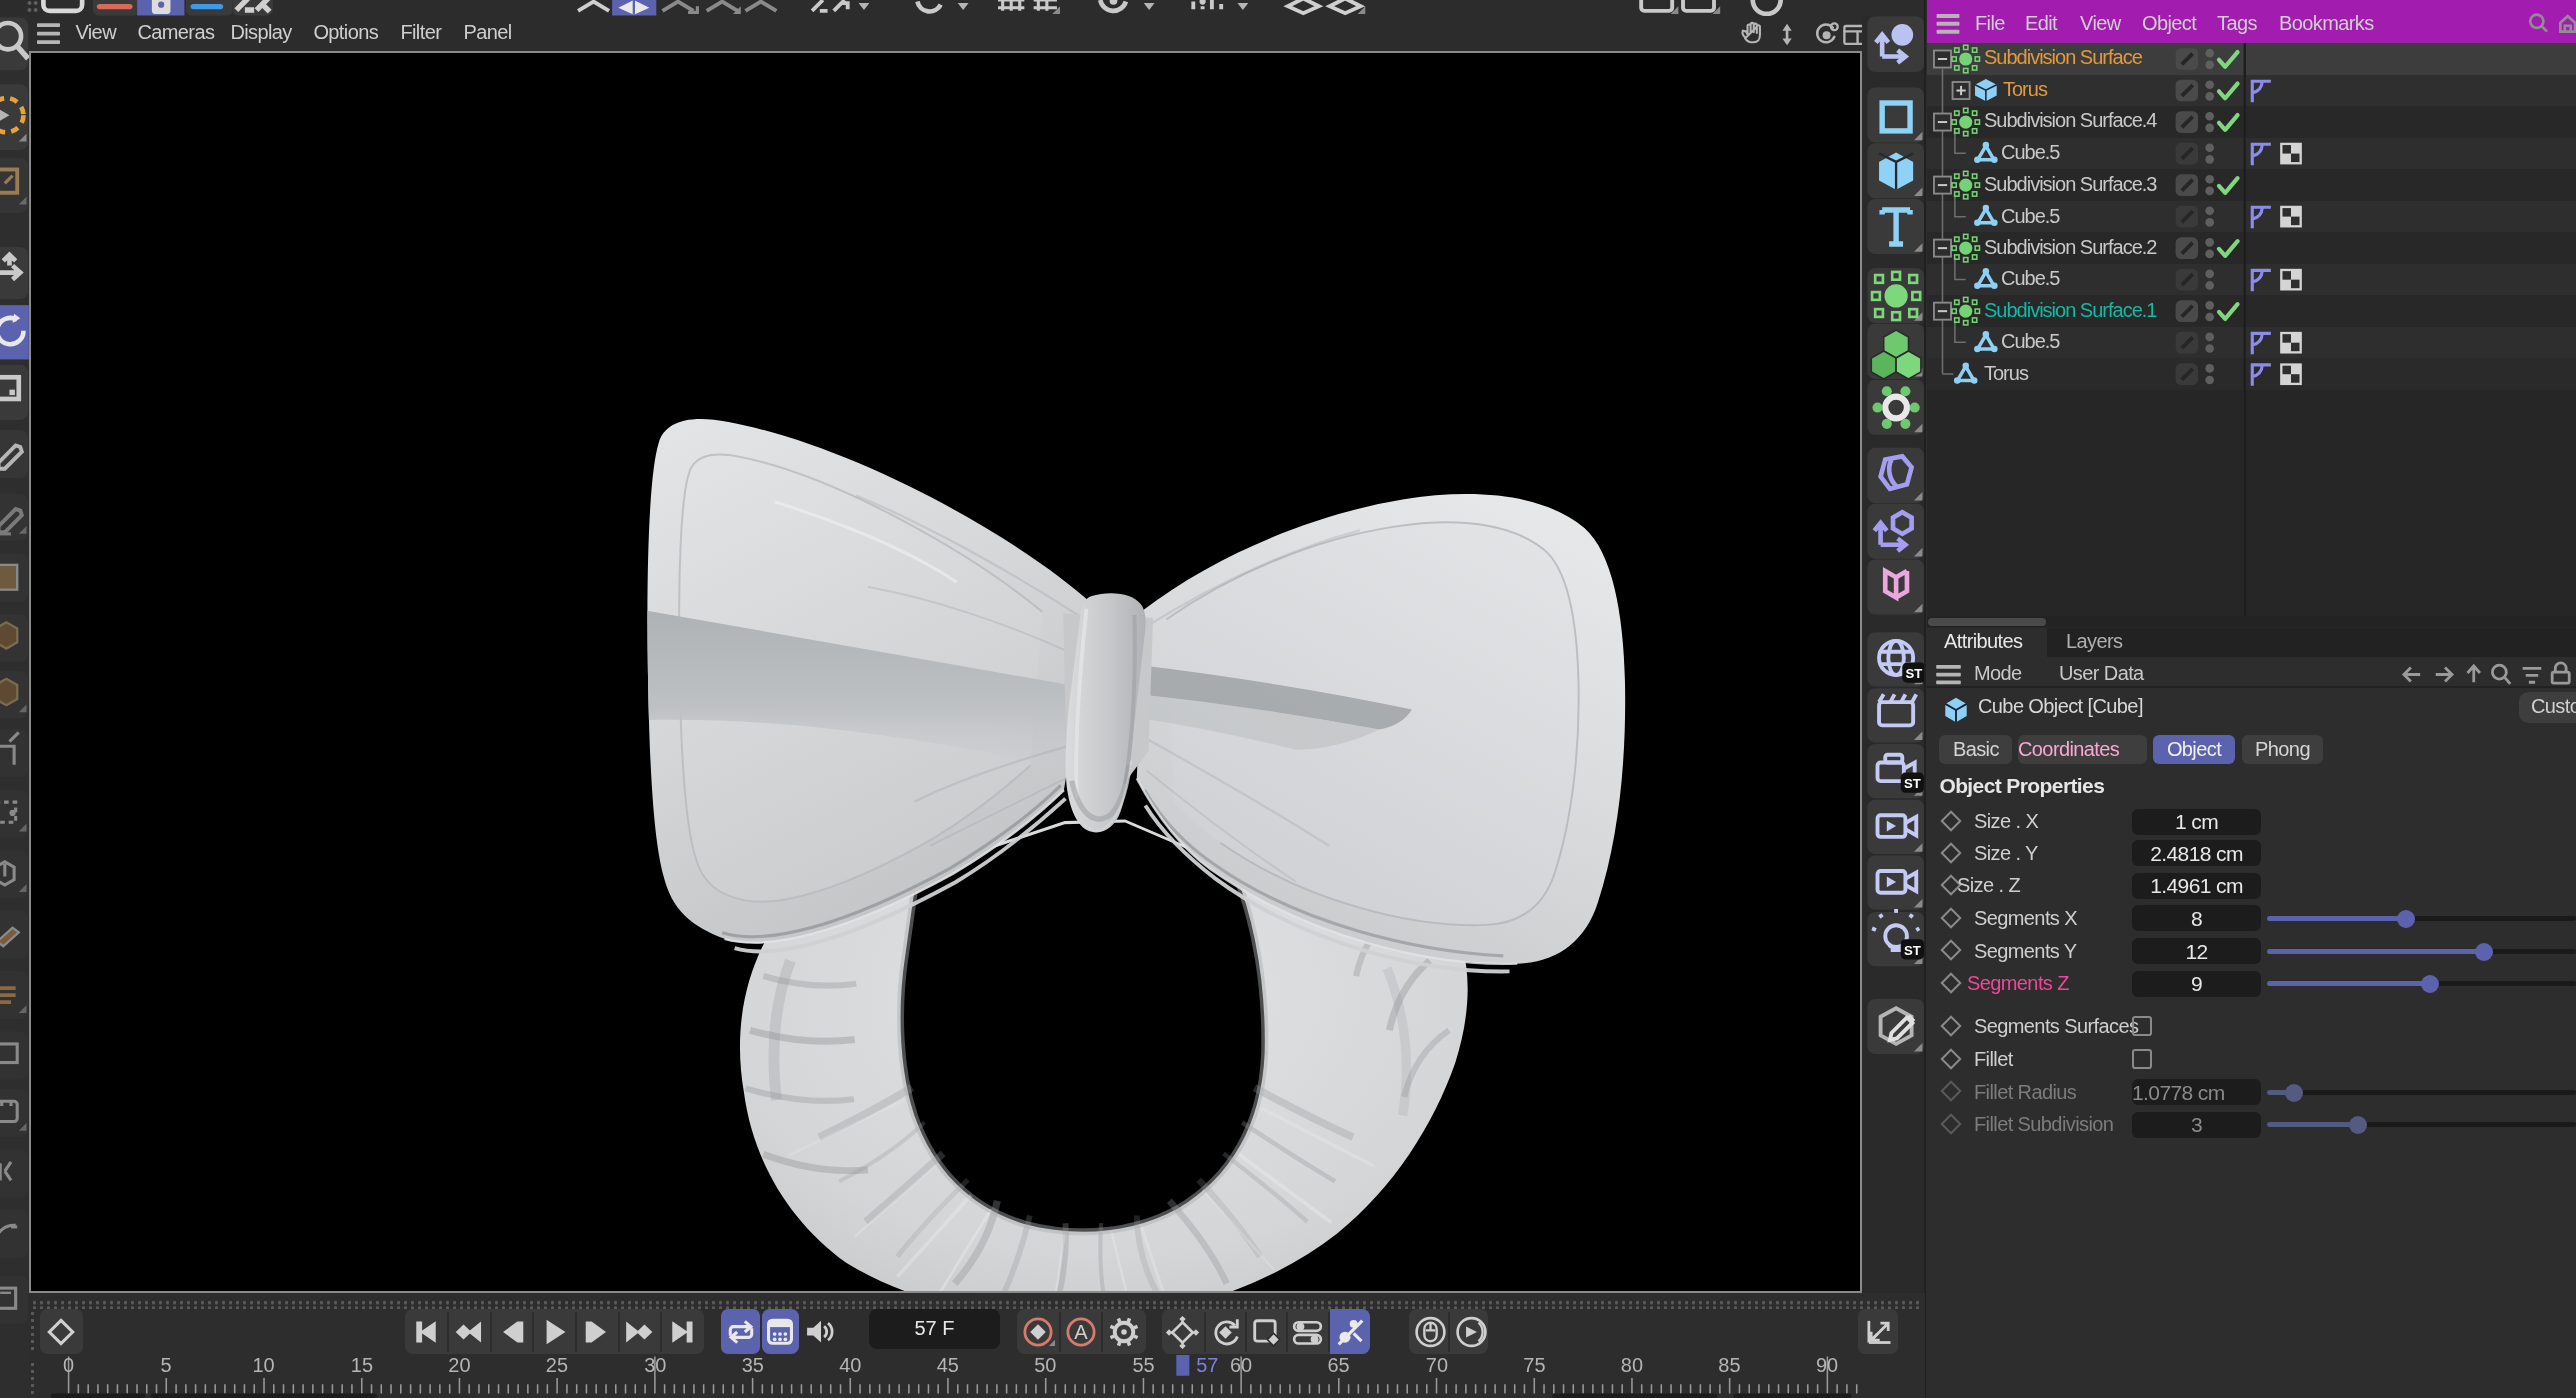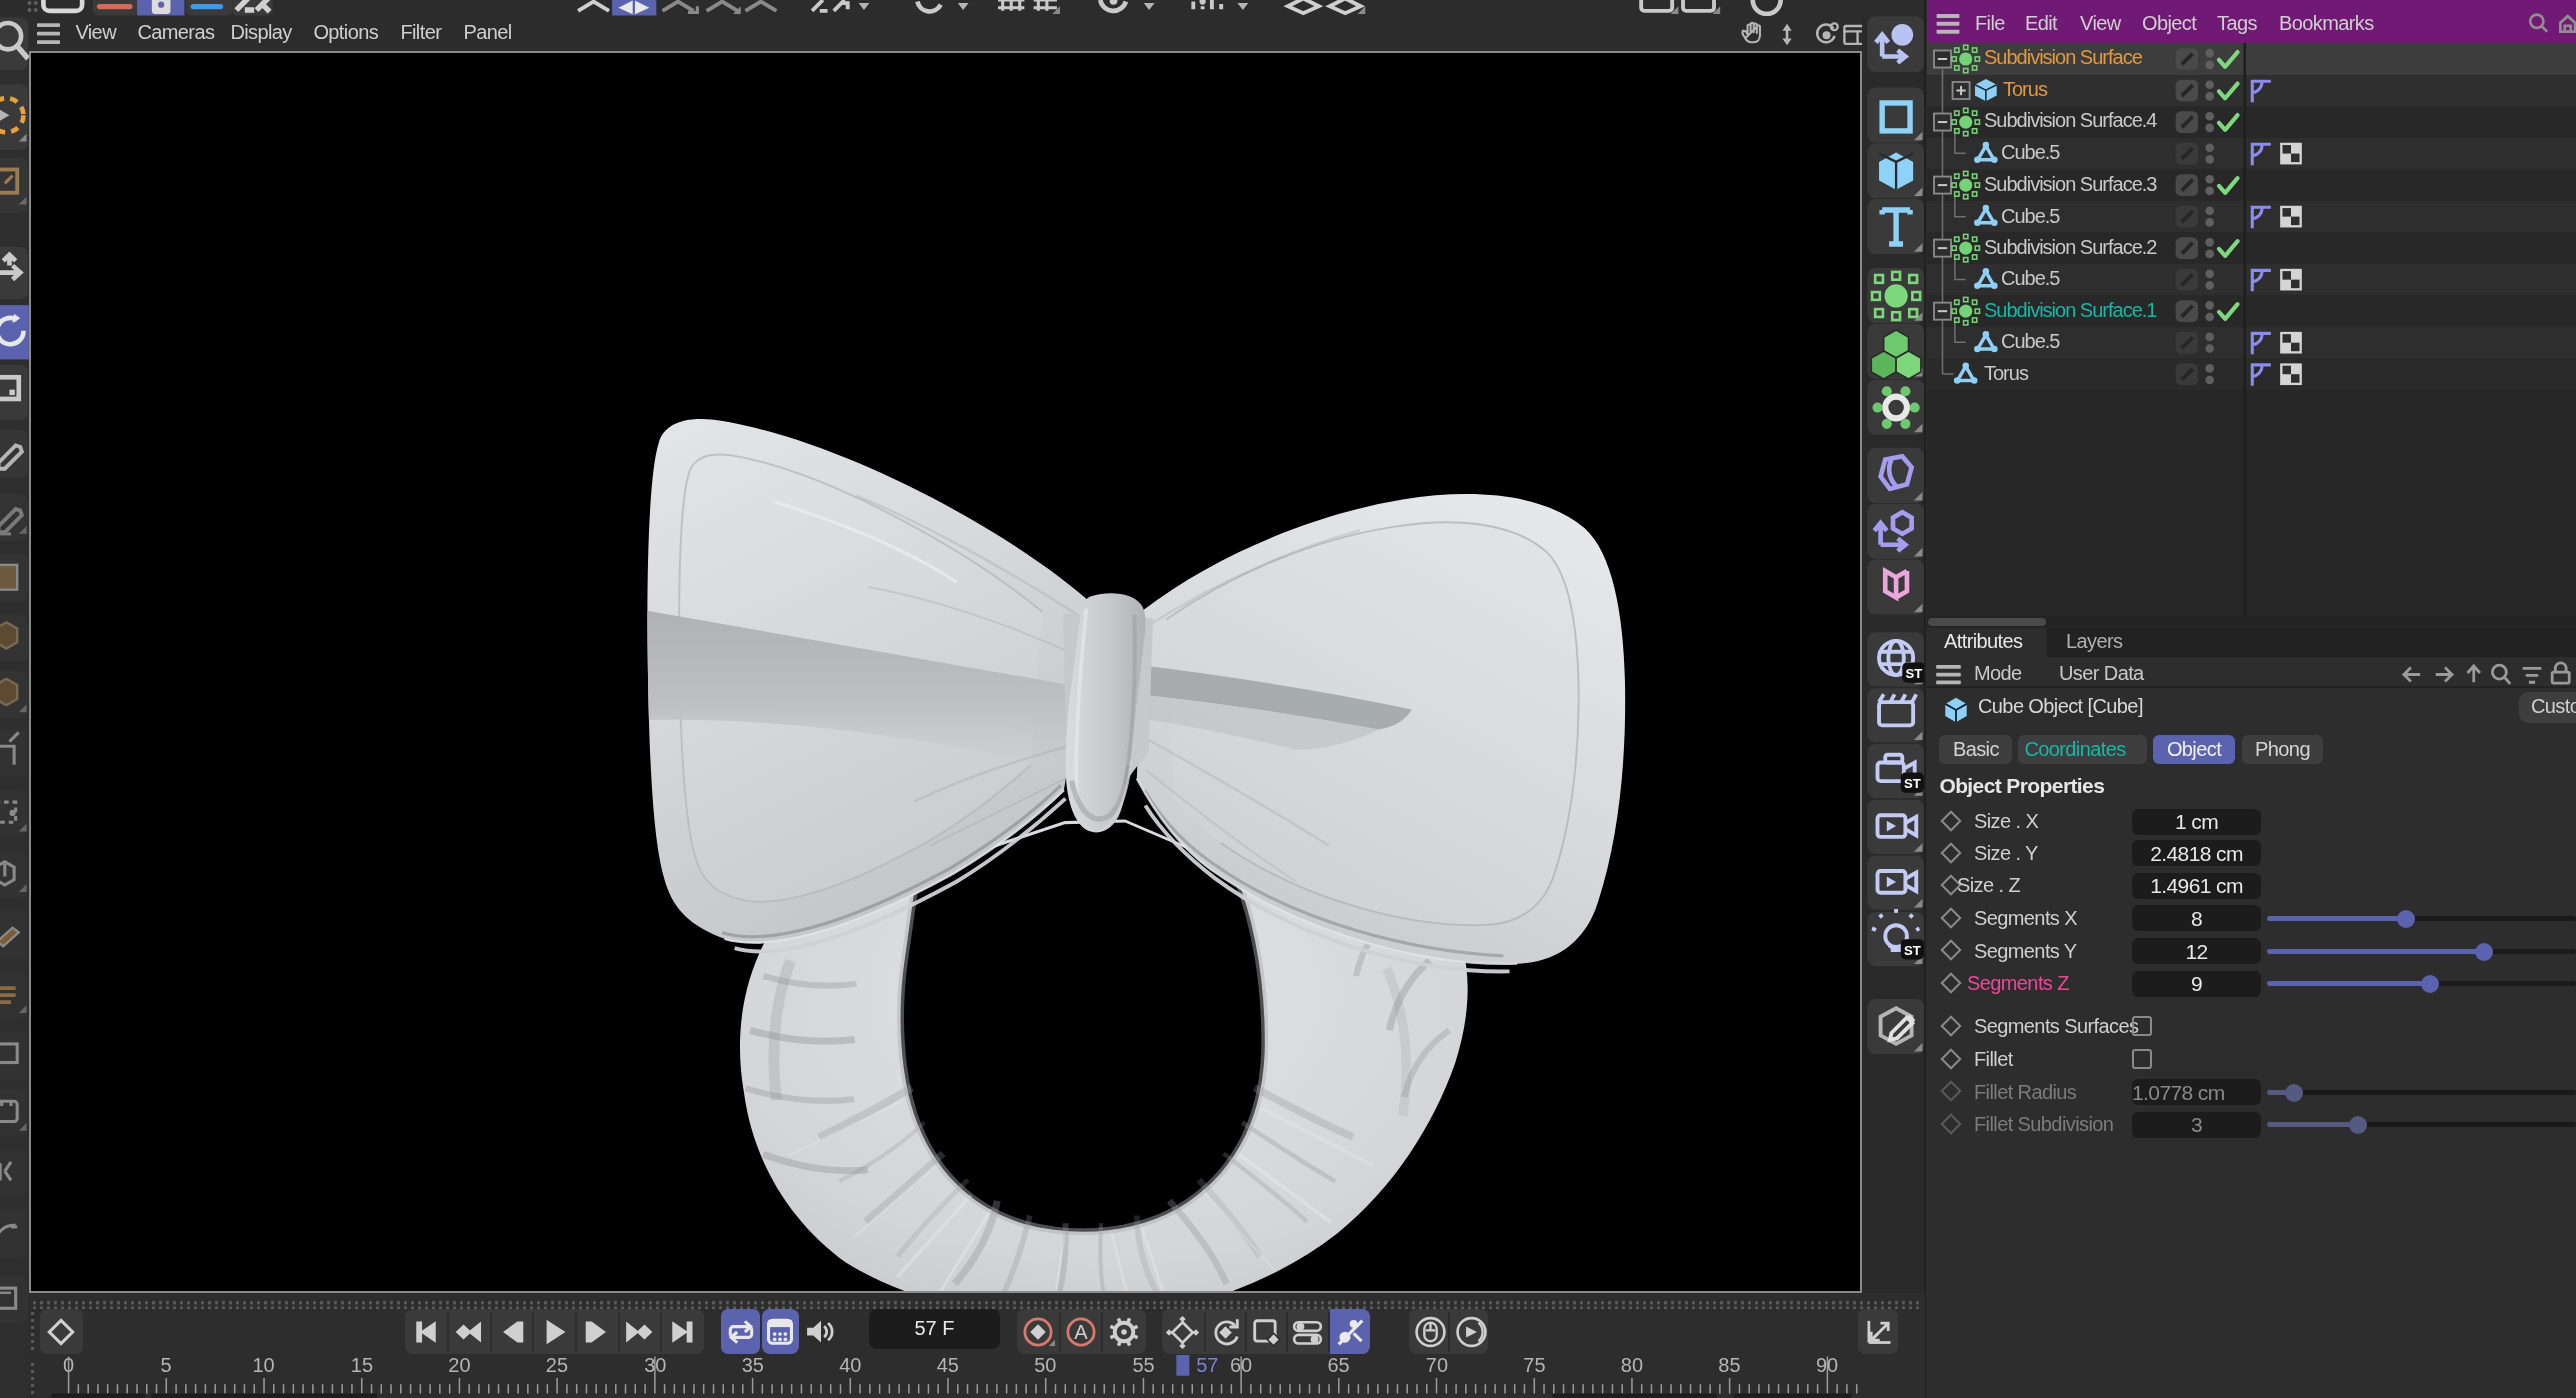--- a/index.html
+++ b/index.html
@@ -400,21 +400,21 @@
       <rect x="50" y="1191" width="30" height="26" rx="6" fill="#111"></rect>
       <text x="65" y="1211" font-size="17" font-weight="bold" fill="#fff" text-anchor="middle" font-family="Liberation Sans">ST</text>
       <rect x="7" y="1268" width="73" height="71" rx="10" fill="#3a3a3a"></rect>
       <path d="M67 1336 l11 -11 0 11 z" fill="#8a8a8a"></path>
       <path d="M44 1280 l20 11 0 24 -20 11 -20 -11 0 -24 z" fill="none" stroke="#b5b5b5" stroke-width="5"></path>
       <path d="M38 1312 l20 -20 7 7 -20 20 -9 2 z M60 1290 l7 7" fill="none" stroke="#e0e0e0" stroke-width="5"></path>
     </svg>
 <div style="position:absolute;left:1924px;top:0;width:2.3px;height:1398px;background:#202020"></div>
 <div style="position:absolute;left:1927px;top:0;width:649px;height:628px;background:#262626"></div>
 <div style="position:absolute;left:1927px;top:0;width:649px;height:3.1px;background:#222222"></div>
-<div class="abs" style="left:1927px;top:0;width:649px;height:43px;background:#701a75;color:#cfcfcf;font-size:20px;letter-spacing:-0.6px">
+<div class="abs" style="left:1927px;top:0;width:649px;height:43px;background:#a21caf;color:#cfcfcf;font-size:20px;letter-spacing:-0.6px">
       <svg class="abs" style="left:8.5px;top:14px" width="24" height="20" viewBox="0 0 32 28">
         <g fill="#b5b5b5">
           <rect width="32" height="5.5" rx="1"></rect>
           <rect y="11" width="32" height="5.5" rx="1"></rect>
           <rect y="22" width="32" height="5.5" rx="1"></rect>
         </g>
       </svg>
       <span class="abs" style="left:48px;top:11.6px">File</span>
       <span class="abs" style="left:98px;top:11.6px">Edit</span>
       <span class="abs" style="left:153px;top:11.6px">View</span>
@@ -514,21 +514,21 @@
       <svg class="abs" style="left:15.5px;top:68px" width="26" height="28" viewBox="0 0 34 36">
         <path d="M17 2 l14 8 0 16 -14 8 -14 -8 0 -16 z" fill="#8ecff5"></path>
         <path d="M3 10 l14 8 14 -8 M17 18 v16" stroke="#123" stroke-width="2.4" fill="none"></path>
       </svg>
       <span class="abs" style="left:51px;top:67px;color:#d8d8d8">Cube Object [Cube]</span>
       <div class="abs" style="left:592px;top:64px;width:57px;height:31px;background:#3e3e3e;border-radius:9.3px 0 0 9.3px"></div>
       <span class="abs" style="left:604px;top:67px;color:#d0d0d0">Custo</span>
       <div class="abs" style="left:12.4px;top:107px;width:73px;height:29.4px;background:#3e3e3e;border-radius:6.2px"></div>
       <span class="abs" style="left:12.4px;top:110px;width:73px;text-align:center;color:#d5d5d5">Basic</span>
       <div class="abs" style="left:91px;top:107px;width:129px;height:29.4px;background:#3e3e3e;border-radius:6.2px"></div>
-      <span class="abs" style="left:91px;top:110px;width:114px;text-align:center;color:#14b8a6">Coordinates</span>
+      <span class="abs" style="left:91px;top:110px;width:114px;text-align:left;color:#f9a8d4">Coordinates</span>
       <div class="abs" style="left:226px;top:107px;width:82px;height:29.4px;background:#5c63ae;border-radius:6.2px"></div>
       <span class="abs" style="left:226px;top:110px;width:82px;text-align:center;color:#f0f0f0">Object</span>
       <div class="abs" style="left:315px;top:107px;width:81px;height:29.4px;background:#3e3e3e;border-radius:6.2px"></div>
       <span class="abs" style="left:315px;top:110px;width:81px;text-align:center;color:#d5d5d5">Phong</span>
       <span class="abs" style="left:12.4px;top:146px;color:#e6e6e6;font-weight:bold;font-size:21px">Object Properties</span>
       <svg class="abs" style="left:14px;top:183px" width="20" height="20" viewBox="0 0 26 26">
         <path d="M13 1 L25 13 L13 25 L1 13 Z" fill="none" stroke="#8a8a8a" stroke-width="2.6"></path>
       </svg>
       <span class="abs" style="left:47px;top:182px;color:#cfcfcf">Size . X</span>
       <div class="abs" style="left:205px;top:181px;width:129px;height:25.6px;background:#1c1c1c;border-radius:6.2px"></div>

